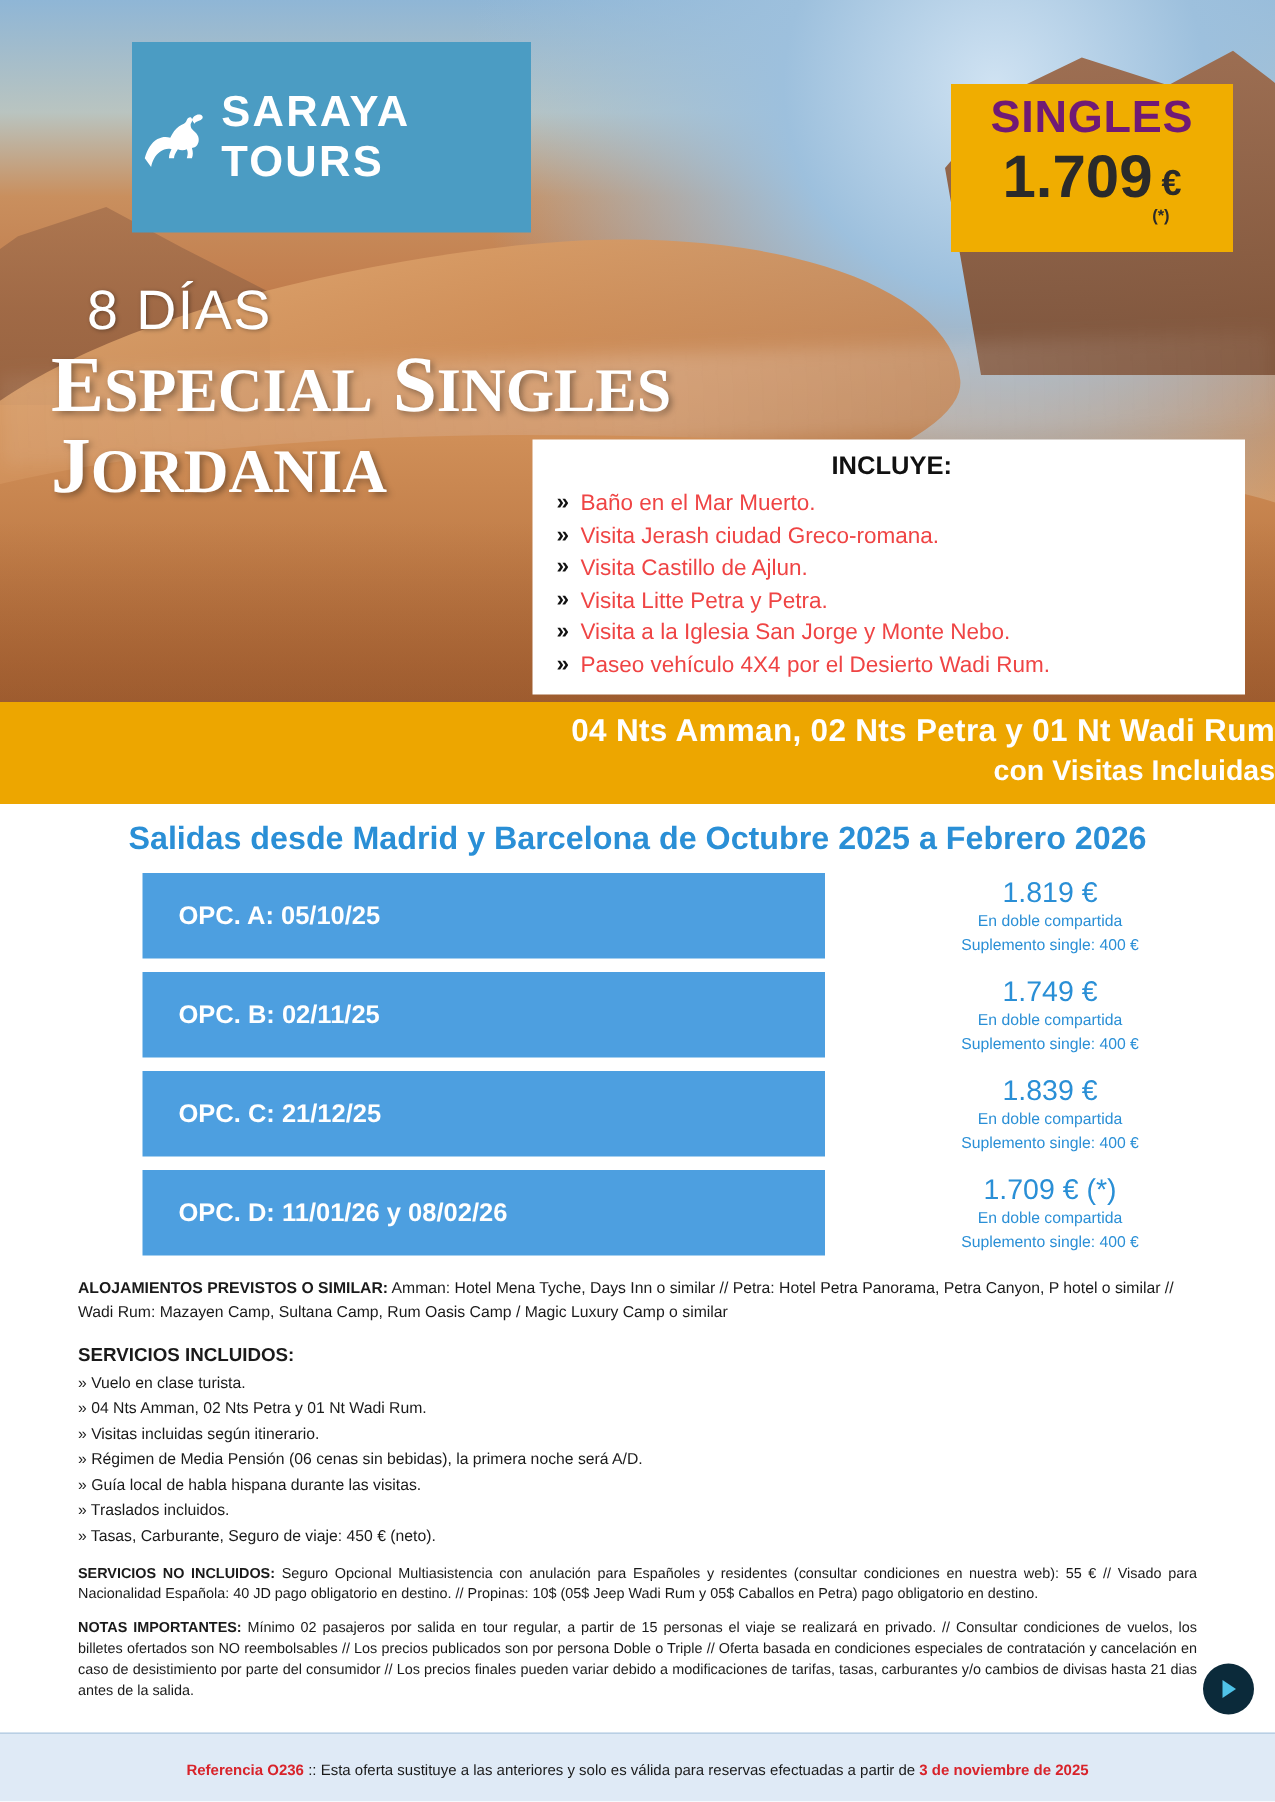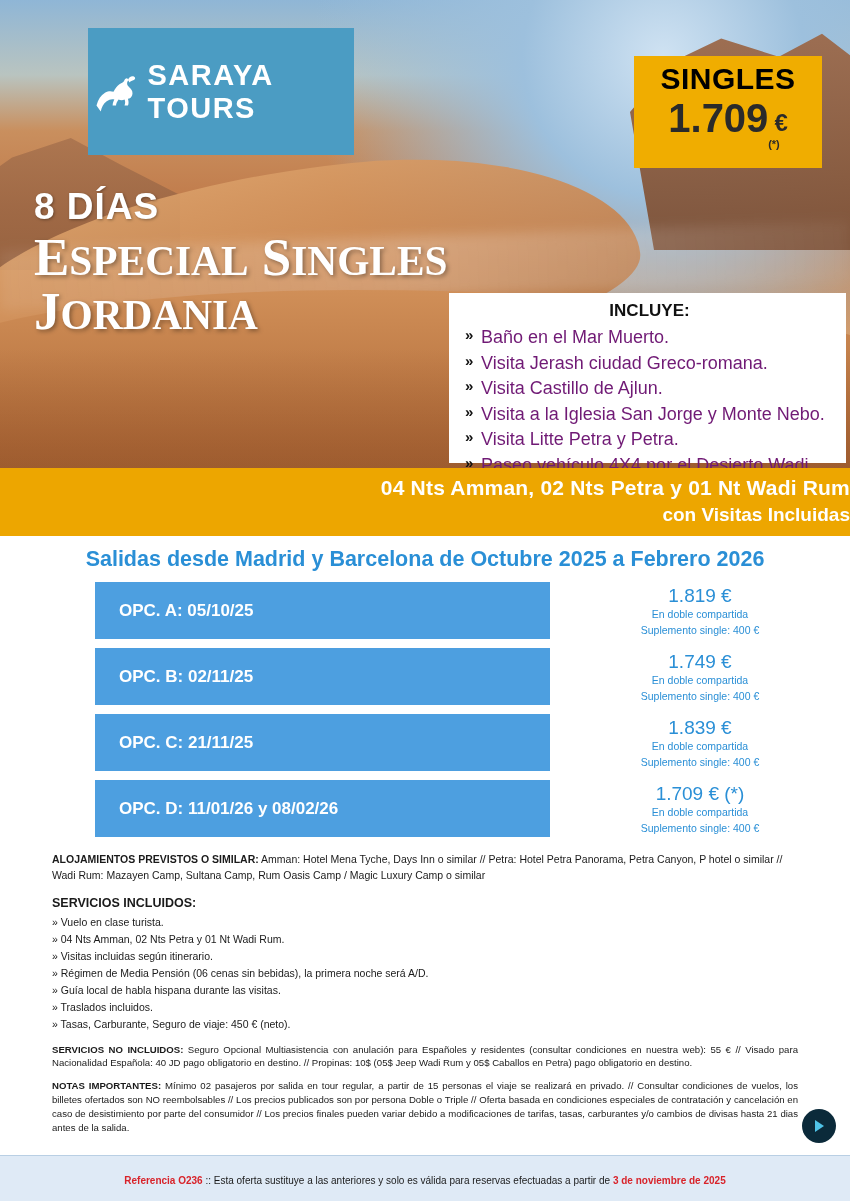--- a/index.html
+++ b/index.html
@@ -69,56 +69,57 @@
   }
 
   
   .price-box {
     position:absolute; right:28px; top:56px; width:188px; height:112px;
     background:#f0ad00; color:#2a2a2a;
     display:flex; flex-direction:column; align-items:center; justify-content:flex-start;
     padding-top:6px;
   }
   .price-box .singles {
-    font-size:30px; font-weight:bold; letter-spacing:0.5px; color:#000000;
+    font-size:30px; font-weight:bold; letter-spacing:0.5px; color:#701a75;
   }
   .price-box .amount-wrap {
     display:flex; align-items:flex-end; justify-content:flex-end; margin-top:2px; position:relative;
   }
   .price-box .amount { font-size:40px; font-weight:bold; line-height:1; }
   .price-box .cur { font-size:24px; font-weight:bold; margin-left:6px; line-height:1; position:relative; top:-3px;}
   .price-box .ast { position:absolute; right:8px; top:40px; font-size:11px; font-weight:bold;}
 
   
   .hero-title {
     position:absolute; left:34px; top:186px; color:#ffffff;
   }
   .hero-title .days {
-    font-size:37px; font-weight:bold; letter-spacing:1px;
+    font-size:37px; font-weight:normal; letter-spacing:1px;
     text-shadow:1px 1px 3px rgba(0,0,0,0.35);
+    margin-left:24px;
   }
   .hero-title .t1, .hero-title .t2 {
     font-family:"Liberation Serif", serif;
     font-size:53px; font-weight:bold; line-height:1.02;
     text-shadow:2px 2px 4px rgba(0,0,0,0.35);
   }
   .hero-title .t1 { margin-top:2px; }
   .smallcaps { font-size:0.78em; }
 
   
   .includes {
-    position:absolute; right:4px; top:293px; width:397px; height:170px;
+    position:absolute; right:20px; top:293px; width:475px; height:170px;
     background:#ffffff; padding:8px 10px 6px 14px;
   }
   .includes h3 {
     margin:0 0 6px 0; text-align:center; font-size:17px; font-weight:bold; color:#111;
   }
   .includes ul { list-style:none; margin:0; padding:0; }
   .includes li {
-    font-size:18px; color:#701a75; margin-bottom:4.5px; padding-left:18px; position:relative;
+    font-size:15px; color:#ef4444; margin-bottom:4.5px; padding-left:18px; position:relative;
   }
   .includes li:before {
     content:"\00BB"; position:absolute; left:2px; top:-1px; color:#111; font-size:15px; font-weight:bold;
   }
 
   
   .orange-bar {
     width:850px; padding:8px 0 10px 0; background:#eda600; text-align:right;
   }
   .orange-bar .l1 {
@@ -218,22 +219,22 @@
       <div class="t1">E<span class="smallcaps">SPECIAL</span> S<span class="smallcaps">INGLES</span></div>
       <div class="t2">J<span class="smallcaps">ORDANIA</span></div>
     </div>
 
     <div class="includes">
       <h3>INCLUYE:</h3>
       <ul>
         <li>Baño en el Mar Muerto.</li>
         <li>Visita Jerash ciudad Greco-romana.</li>
         <li>Visita Castillo de Ajlun.</li>
+        <li>Visita Litte Petra y Petra.</li>
         <li>Visita a la Iglesia San Jorge y Monte Nebo.</li>
-        <li>Visita Litte Petra y Petra.</li>
         <li>Paseo vehículo 4X4 por el Desierto Wadi Rum.</li>
       </ul>
     </div>
   </div>
 
   <div class="orange-bar">
     <div class="l1">04 Nts Amman, 02 Nts Petra y 01 Nt Wadi Rum</div>
     <div class="l2">con Visitas Incluidas</div>
   </div>
 
@@ -260,21 +261,21 @@
       </div>
       <div class="opt-right">
         <div class="pr">1.749 €</div>
         <div class="sub">En doble compartida</div>
         <div class="sup">Suplemento single: 400 €</div>
       </div>
     </div>
 
     <div class="opt-row">
       <div class="opt-left">
-        <span class="lbl">OPC. C: 21/11/25</span>
+        <span class="lbl">OPC. C: 21/12/25</span>
       </div>
       <div class="opt-right">
         <div class="pr">1.839 €</div>
         <div class="sub">En doble compartida</div>
         <div class="sup">Suplemento single: 400 €</div>
       </div>
     </div>
 
     <div class="opt-row">
       <div class="opt-left">

